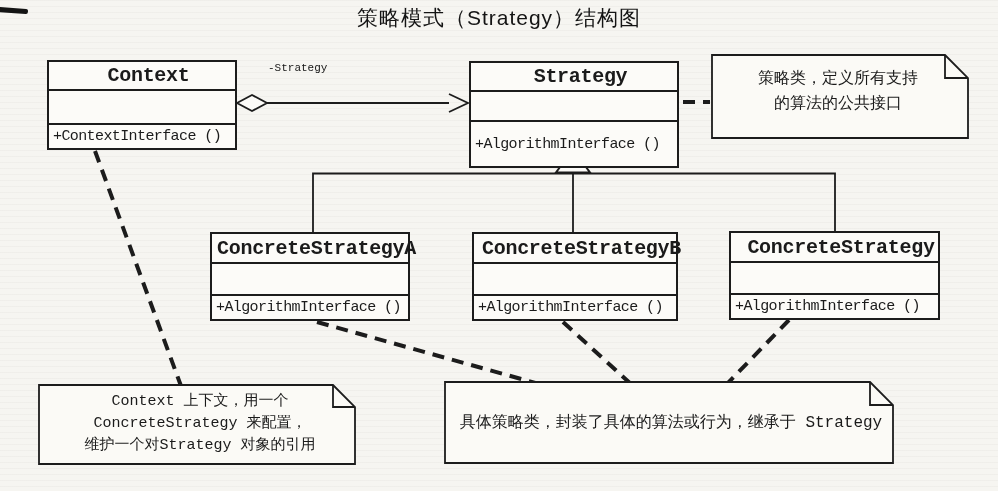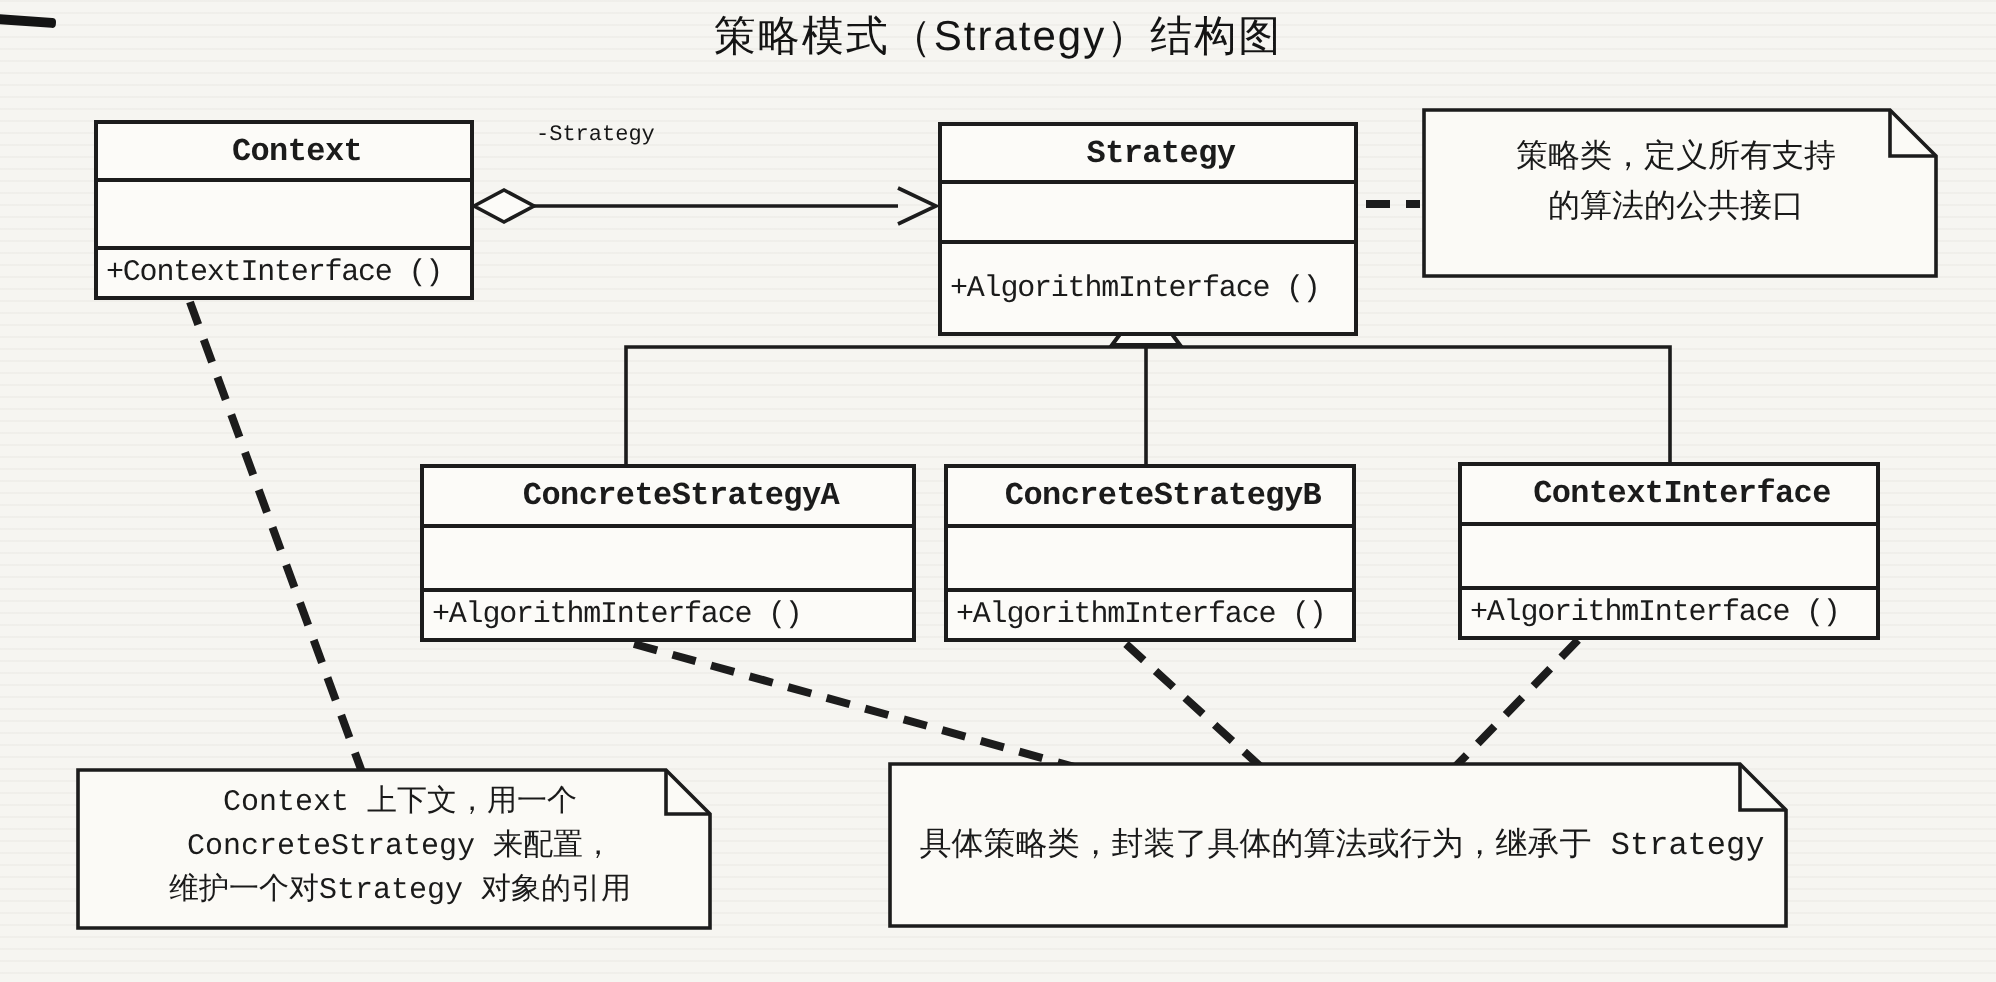--- a/index.html
+++ b/index.html
@@ -25,21 +25,21 @@
 
   .uml-class {
     position: absolute; box-sizing: border-box;
     background: #fcfbf8; border: 2px solid #1c1c1c;
     display: flex; flex-direction: column;
   }
   .uml-class .c-name {
     border-bottom: 2px solid #1c1c1c;
     display: flex; align-items: center; justify-content: center;
     font-family: "Liberation Mono", "DejaVu Sans Mono", monospace;
-    font-weight: bold; font-size: 16px; letter-spacing: -0.3px; padding-left: 13px;
+    font-weight: bold; font-size: 20px; letter-spacing: -0.3px; padding-left: 13px;
   }
   .uml-class .c-attrs { border-bottom: 2px solid #1c1c1c; }
   .uml-class .c-method {
     flex: 1; display: flex; align-items: center;
     padding-left: 4px;
     font-family: "Liberation Mono", "DejaVu Sans Mono", monospace;
     font-size: 15px; letter-spacing: -0.6px; white-space: nowrap;
   }
 
   .assoc-label {
@@ -105,34 +105,34 @@
     <div class="c-attrs" style="flex:0 0 32px;"></div>
     <div class="c-method">+ContextInterface ()</div>
   </div>
 
   <div class="uml-class" style="left:469px; top:61px; width:210px; height:107px;">
     <div class="c-name" style="flex:0 0 27px;">Strategy</div>
     <div class="c-attrs" style="flex:0 0 28px;"></div>
     <div class="c-method">+AlgorithmInterface ()</div>
   </div>
 
-  <div class="uml-class" style="left:210px; top:232px; width:248px; height:89px;">
+  <div class="uml-class" style="left:210px; top:232px; width:200px; height:89px;">
     <div class="c-name" style="flex:0 0 28px;">ConcreteStrategyA</div>
     <div class="c-attrs" style="flex:0 0 30px;"></div>
     <div class="c-method">+AlgorithmInterface ()</div>
   </div>
 
   <div class="uml-class" style="left:472px; top:232px; width:206px; height:89px;">
     <div class="c-name" style="flex:0 0 28px;">ConcreteStrategyB</div>
     <div class="c-attrs" style="flex:0 0 30px;"></div>
     <div class="c-method">+AlgorithmInterface ()</div>
   </div>
 
   <div class="uml-class" style="left:729px; top:231px; width:211px; height:89px;">
-    <div class="c-name" style="flex:0 0 28px;">ContextInterface</div>
+    <div class="c-name" style="flex:0 0 28px;">ConcreteStrategy</div>
     <div class="c-attrs" style="flex:0 0 30px;"></div>
     <div class="c-method">+AlgorithmInterface ()</div>
   </div>
 
   <div class="note-text n-strategy">策略类，定义所有支持
 的算法的公共接口</div>
   <div class="note-text n-concrete">具体策略类，封装了具体的算法或行为，继承于 Strategy</div>
   <div class="note-text n-context">Context 上下文，用一个
 ConcreteStrategy 来配置，
 维护一个对Strategy 对象的引用</div>

